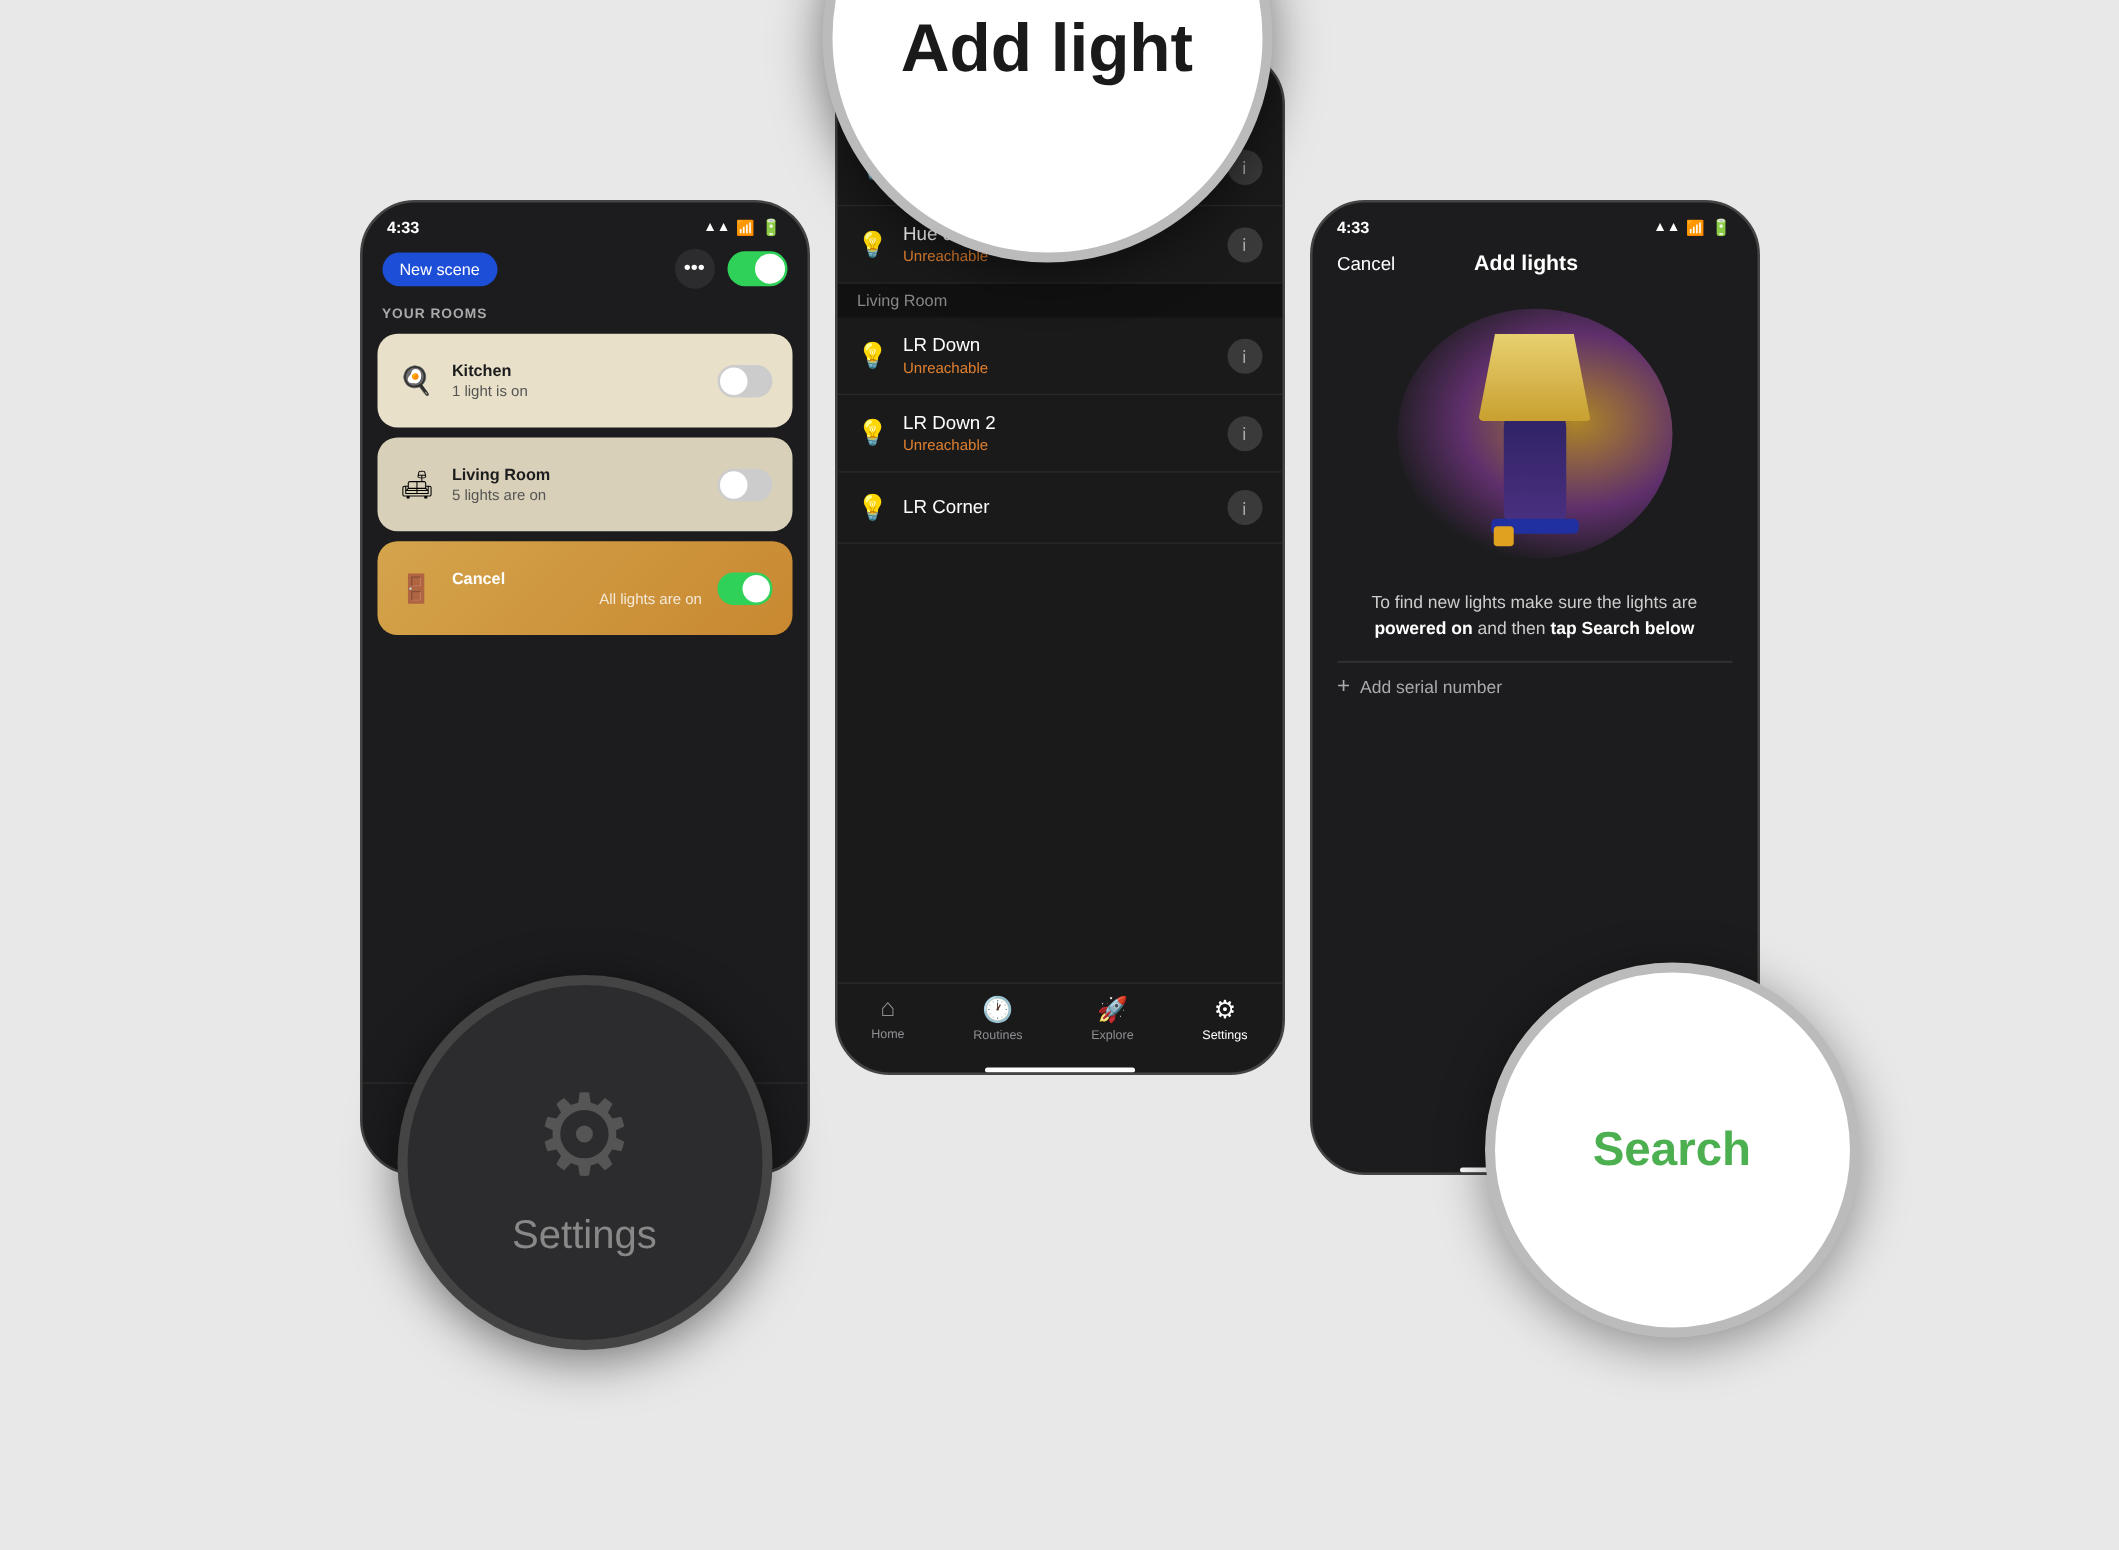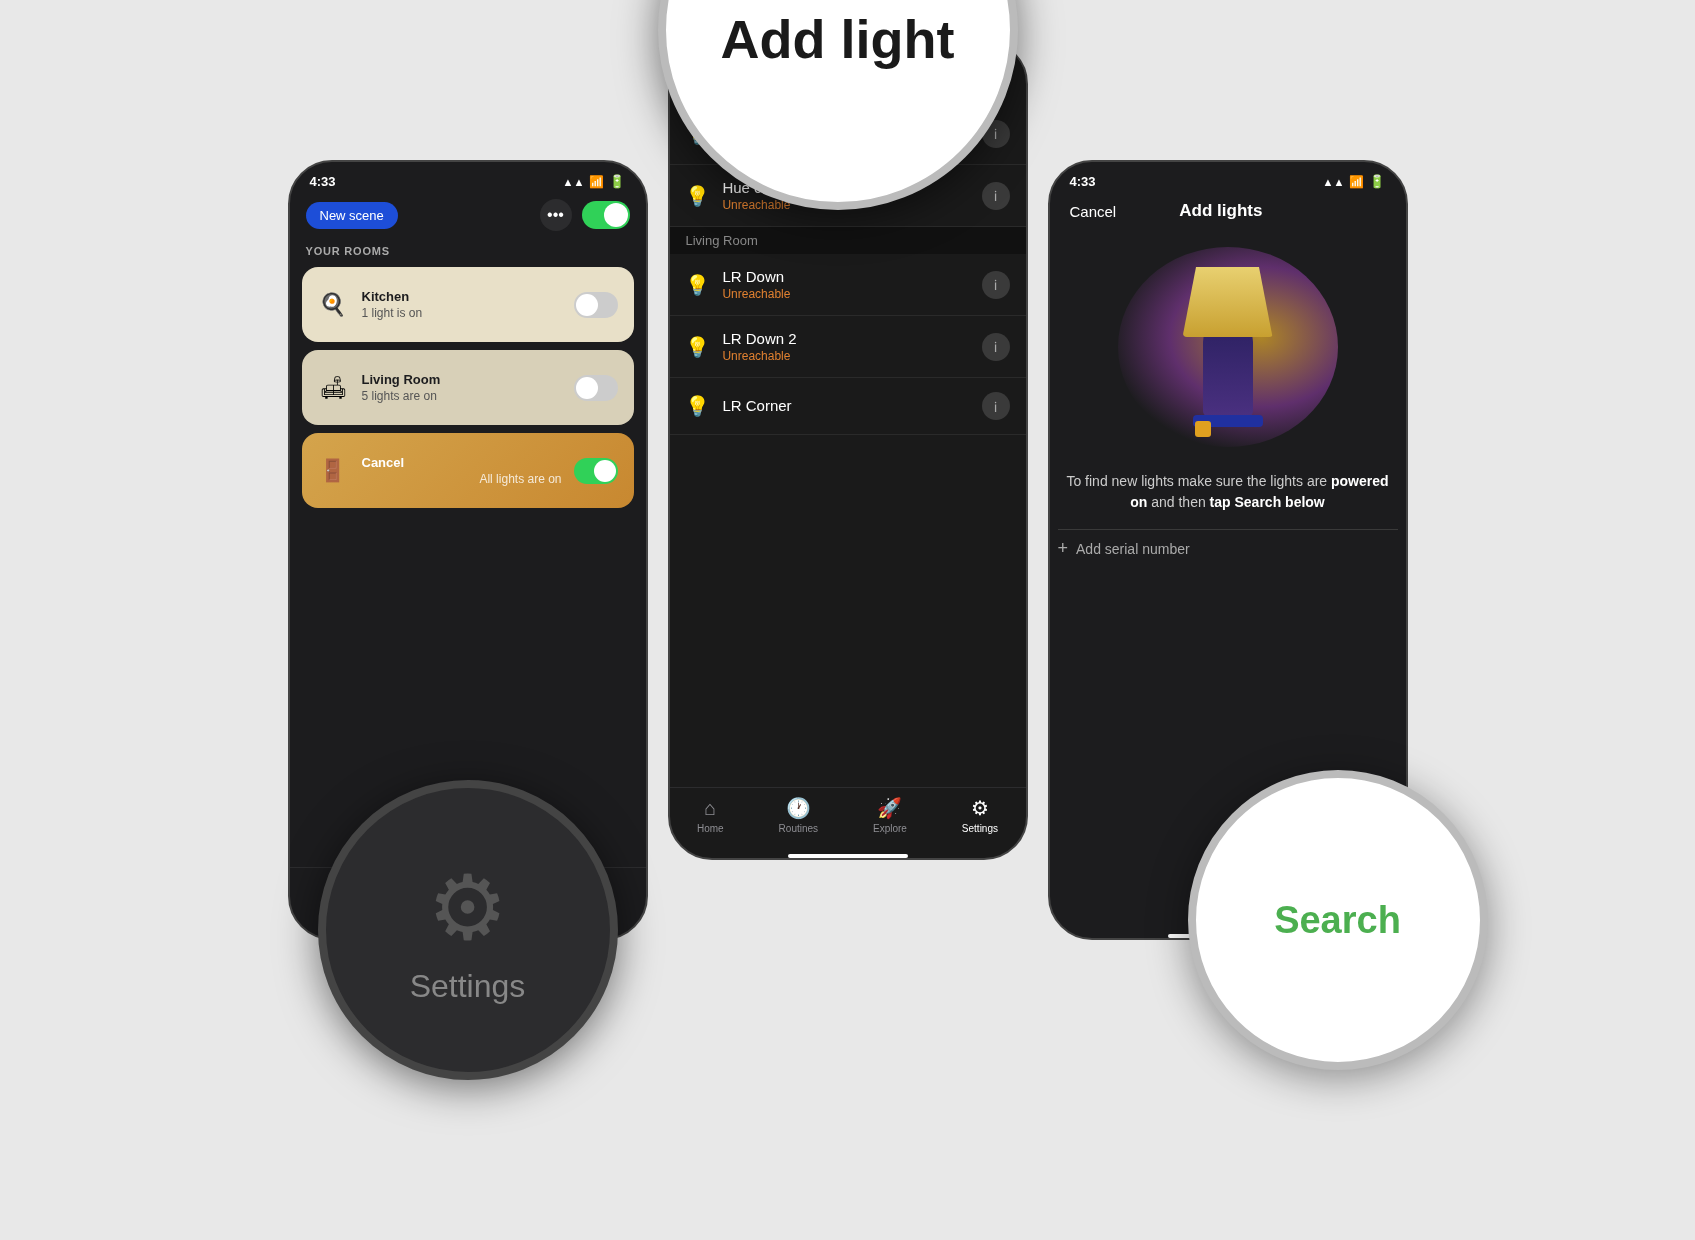--- a/index.html
+++ b/index.html
@@ -248,21 +248,21 @@
       display: flex;
       justify-content: space-between;
       align-items: center;
       padding: 8px 20px 10px;
       gap: 32px;
     }
     .cancel-btn { color: #fff; font-size: 15px; background: none; border: none; }
     .add-title { color: #fff; font-size: 17px; font-weight: 700; }
     .add-body {
       flex: 1;
-      padding: 16px 8px;
+      padding: 16px 20px;
       display: flex;
       flex-direction: column;
       gap: 16px;
     }
     .add-instructions {
       color: #ccc;
       font-size: 14px;
       text-align: center;
       line-height: 1.5;
     }

